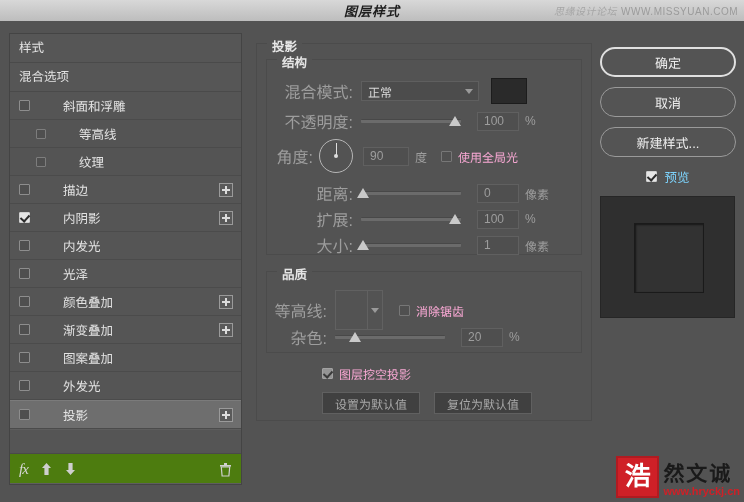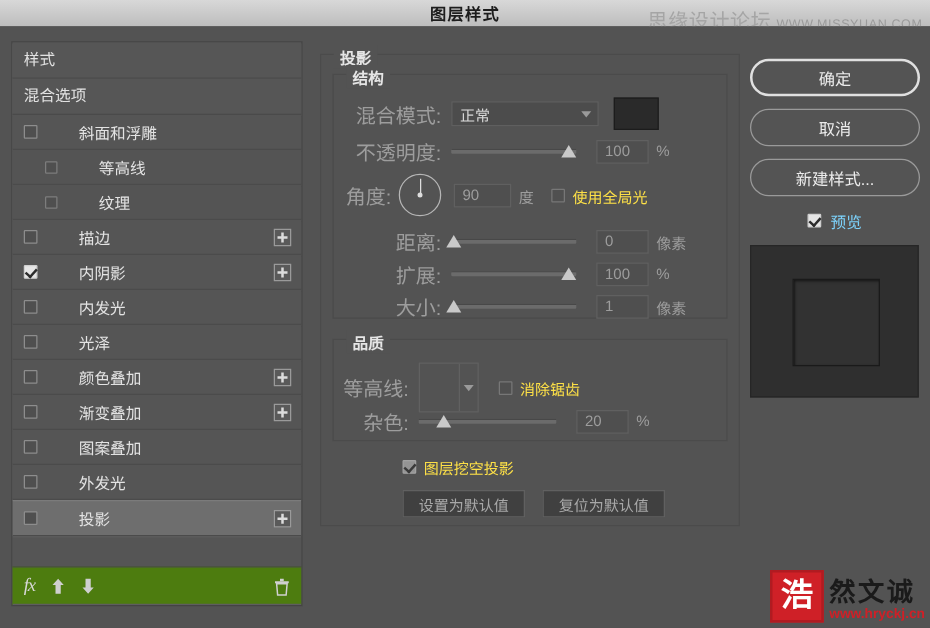--- a/index.html
+++ b/index.html
@@ -14,27 +14,27 @@
   .dialog{position:relative;width:744px;height:502px;}
 
   
   .titlebar{
     position:absolute;left:0;top:0;width:744px;height:21px;
     background:linear-gradient(#d8d8d8,#bdbdbd);
     border-bottom:1px solid #8a8a8a;
     display:flex;align-items:center;justify-content:center;
   }
   .titlebar .title{
-    font-size:13px;color:#1d1d1d;font-weight:bold;letter-spacing:1px;
+    font-size:13px;color:#1d1d1d;font-weight:bold;letter-spacing:1px;font-style:italic;
   }
   .wm-top{
     position:absolute;right:6px;top:3px;
     font-size:10px;color:#9b9b9b;letter-spacing:.5px;white-space:nowrap;
   }
-  .wm-top .cn{font-size:16px;color:#a5a5a5;margin-right:4px;}
+  .wm-top .cn{font-size:10px;color:#a5a5a5;margin-right:4px;font-style:italic;}
 
   
   .content{position:absolute;left:0;top:21px;width:744px;height:481px;background:#535353;}
 
   
   .sidebar{
     position:absolute;left:9px;top:12px;width:231px;height:450px;
     background:#555555;border:1px solid #444;
     box-shadow:inset 0 0 0 1px #5d5d5d;
     display:flex;flex-direction:column;
@@ -174,21 +174,21 @@
   .chk-inline{display:flex;align-items:center;}
   .chk-inline .cb2{
     width:11px;height:11px;border:1px solid #777;background:#505050;
     box-sizing:border-box;position:relative;border-radius:1px;
   }
   .chk-inline .cb2.on{background:#949494;border-color:#a2a2a2;}
   .chk-inline .cb2.on:after{
     content:"";position:absolute;left:2px;top:0px;width:4px;height:7px;
     border:solid #3a3a3a;border-width:0 2px 2px 0;transform:rotate(42deg);
   }
-  .chk-inline .t{color:#fde047;font-size:12px;margin-left:6px;white-space:nowrap;}
+  .chk-inline .t{color:#f9a8d4;font-size:12px;margin-left:6px;white-space:nowrap;}
 
   .contour-box{
     width:48px;height:40px;background:#535353;border:1px solid #616161;
     box-sizing:border-box;position:relative;display:flex;
   }
   .contour-box .pane{flex:1;border-right:1px solid #616161;}
   .contour-box .arrowbtn{
     width:14px;display:flex;align-items:center;justify-content:center;
   }
   .contour-box .arrowbtn i{

